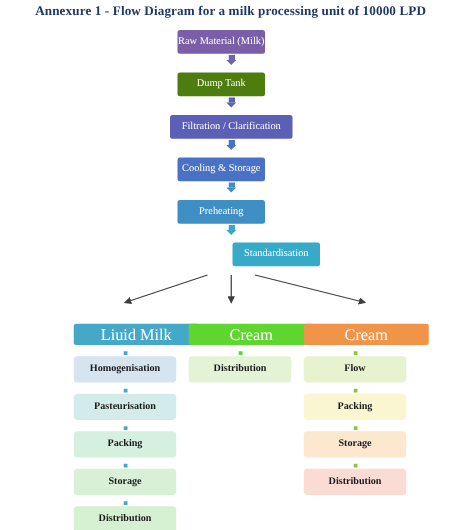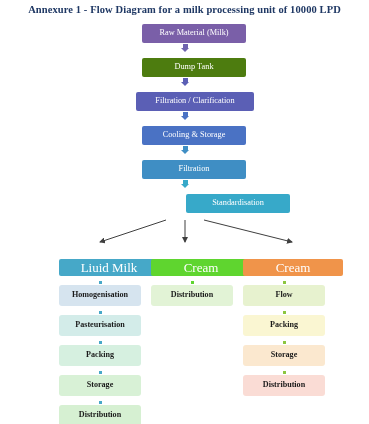--- a/index.html
+++ b/index.html
@@ -7,26 +7,26 @@
     width:369px;height:424px;background:#ffffff;
     font-family:"Liberation Serif", serif;
     overflow:hidden;position:relative;
   }
   #title{
     position:absolute;left:0;top:4px;width:369px;text-align:center;
     font-family:"Liberation Serif", serif;font-weight:bold;font-size:10.5px;
     color:#1f3864;letter-spacing:.1px;white-space:nowrap;
   }
   .mainbox{
-    position:absolute;left:142px;width:104px;height:19px;
+    position:absolute;left:142px;width:70px;height:19px;
     border-radius:2px;color:#ffffff;font-size:8.3px;
     display:flex;align-items:center;justify-content:center;
     text-align:center;line-height:1;
   }
-  .mainbox.wide{left:136px;width:118px;}
+  .mainbox.wide{left:136px;width:98px;}
   .mainarrow{
     position:absolute;left:181px;width:8px;height:8px;
   }
   .mainarrow i{
     display:block;width:5px;height:4px;margin:0 auto;
   }
   .mainarrow u{
     display:block;width:0;height:0;margin:0 auto;
     border-left:4px solid transparent;border-right:4px solid transparent;
     border-top:4px solid currentColor;
@@ -65,21 +65,21 @@
     <div class="mainbox wide" style="top: 92px; background: rgb(91, 95, 181);">Filtration / Clarification</div>
     <div class="mainarrow" style="top: 112px; color: rgb(74, 114, 196);">
       <i></i>
       <u></u>
     </div>
     <div class="mainbox" style="top: 126px; background: rgb(74, 114, 196);">Cooling &amp; Storage</div>
     <div class="mainarrow" style="top: 146px; color: rgb(63, 142, 196);">
       <i></i>
       <u></u>
     </div>
-    <div class="mainbox" style="top: 160px; background: rgb(63, 142, 196);">Filtration</div>
+    <div class="mainbox" style="top: 160px; background: rgb(63, 142, 196);">Preheating</div>
     <div class="mainarrow" style="top: 180px; color: rgb(55, 169, 201);">
       <i></i>
       <u></u>
     </div>
     <div class="mainbox" style="top: 194px; background: rgb(55, 169, 201); margin-left: 44px;">Standardisation</div>
   </div>
 <svg id="fan" viewBox="0 0 369 42">
     <defs>
       <marker id="ah" markerWidth="6" markerHeight="6" refX="5" refY="3" orient="auto">
         <path d="M0,0 L6,3 L0,6 z" fill="#3f3f3f"></path>

